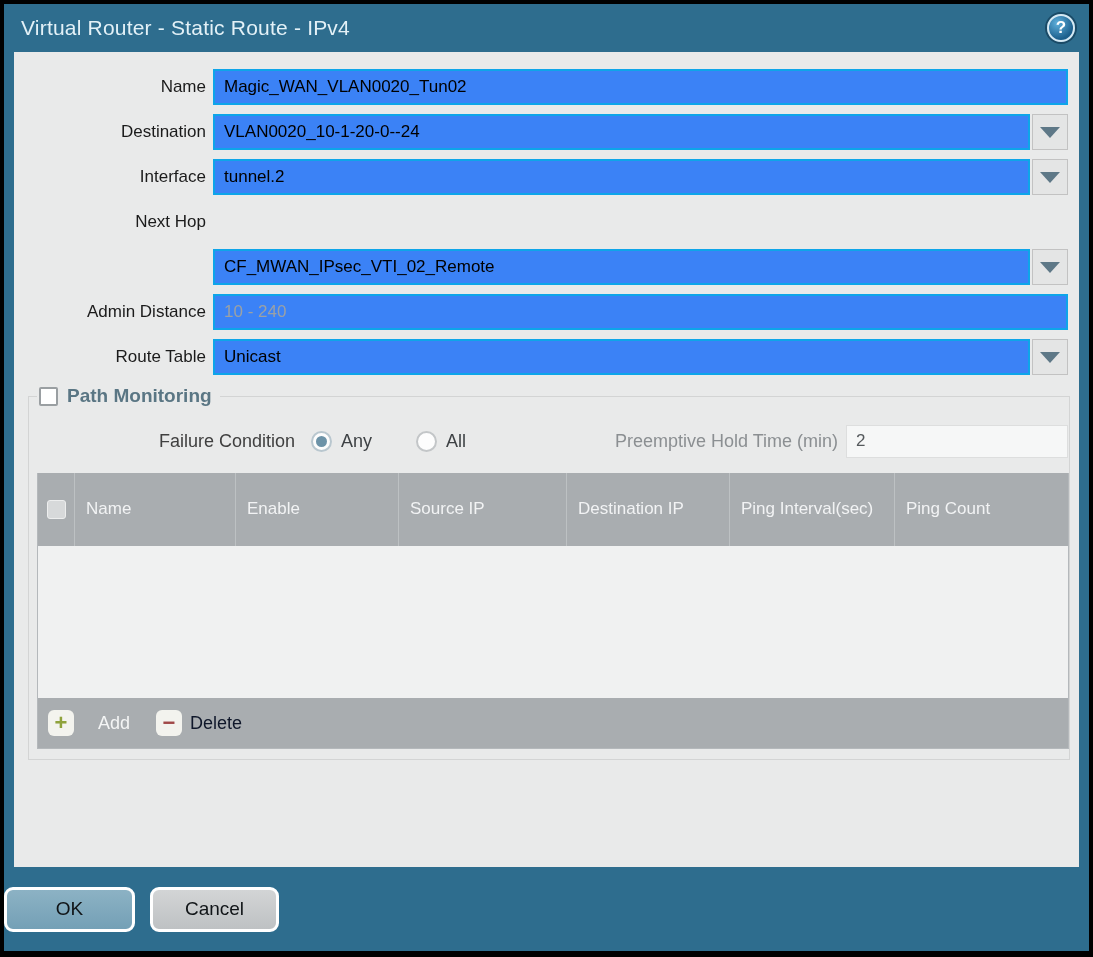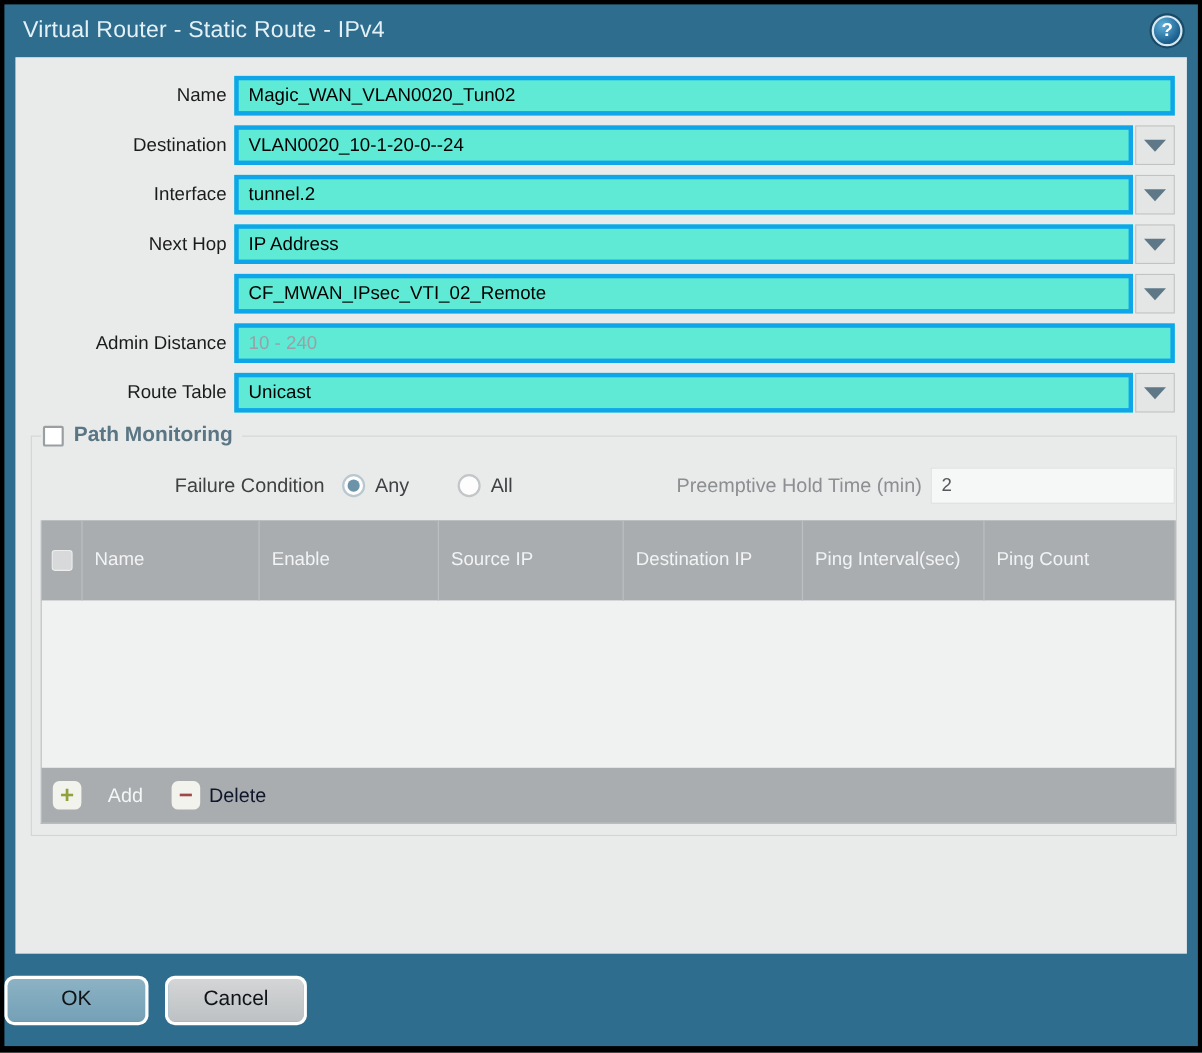--- a/index.html
+++ b/index.html
@@ -16,21 +16,21 @@
     border:2px solid #D6E9F3; box-shadow:0 0 0 2px #1A4A66;
     color:#fff; font-size:17px; font-weight:bold; display:flex; align-items:center; justify-content:center;
     cursor:pointer; }
 
   
   .panel { position:absolute; left:10px; right:10px; top:48px; bottom:84px; background:#E9EAEA; padding-top:17px; overflow:hidden; }
 
   .form-row { display:flex; align-items:center; height:36px; margin:0 11px 9px 0; }
   .form-label { width:199px; padding-right:7px; text-align:right; font-size:17px; color:#1B1B1B; flex:none; }
   .combo { flex:1; display:flex; }
-  .text-input { flex:1; height:36px; min-width:0; border:4px solid #0ea5e9; background:#5eead4;
+  .text-input { flex:1; height:36px; min-width:0; border:2px solid #0ea5e9; background:#3b82f6;
     font-family:"Liberation Sans","DejaVu Sans",sans-serif; font-size:17px; color:#000; padding:0 9px; outline:none; }
   .text-input::placeholder { color:#9BA1A5; }
   .dd-btn { width:36px; height:36px; margin-left:2px; flex:none; background:#E4E5E5; border:1px solid #C2C2C2;
     display:flex; align-items:center; justify-content:center; cursor:pointer; }
   .dd-arrow { width:0; height:0; border-left:10px solid transparent; border-right:10px solid transparent;
     border-top:11px solid #5E7887; }
 
   
   fieldset.pm { margin:10px 9px 0 14px; border:1px solid #D3D4D4; padding:0 0 10px 8px; }
   legend.pm-legend { display:flex; align-items:center; gap:9px; padding:0 8px 0 2px; margin-left:0; }
@@ -107,26 +107,20 @@
       <div class="combo">
         <input class="text-input" value="tunnel.2" style="">
         <span class="dd-btn">
             <span class="dd-arrow"></span>
           </span>
       </div>
     </div>
 
     <div class="form-row">
       <label class="form-label">Next Hop</label>
-      <div class="combo">
-        <input class="text-input" value="IP Address" style="">
-        <span class="dd-btn">
-            <span class="dd-arrow"></span>
-          </span>
-      </div>
     </div>
 
     <div class="form-row">
       <label class="form-label"></label>
       <div class="combo">
         <input class="text-input" value="CF_MWAN_IPsec_VTI_02_Remote" style="">
         <span class="dd-btn">
             <span class="dd-arrow"></span>
           </span>
       </div>

